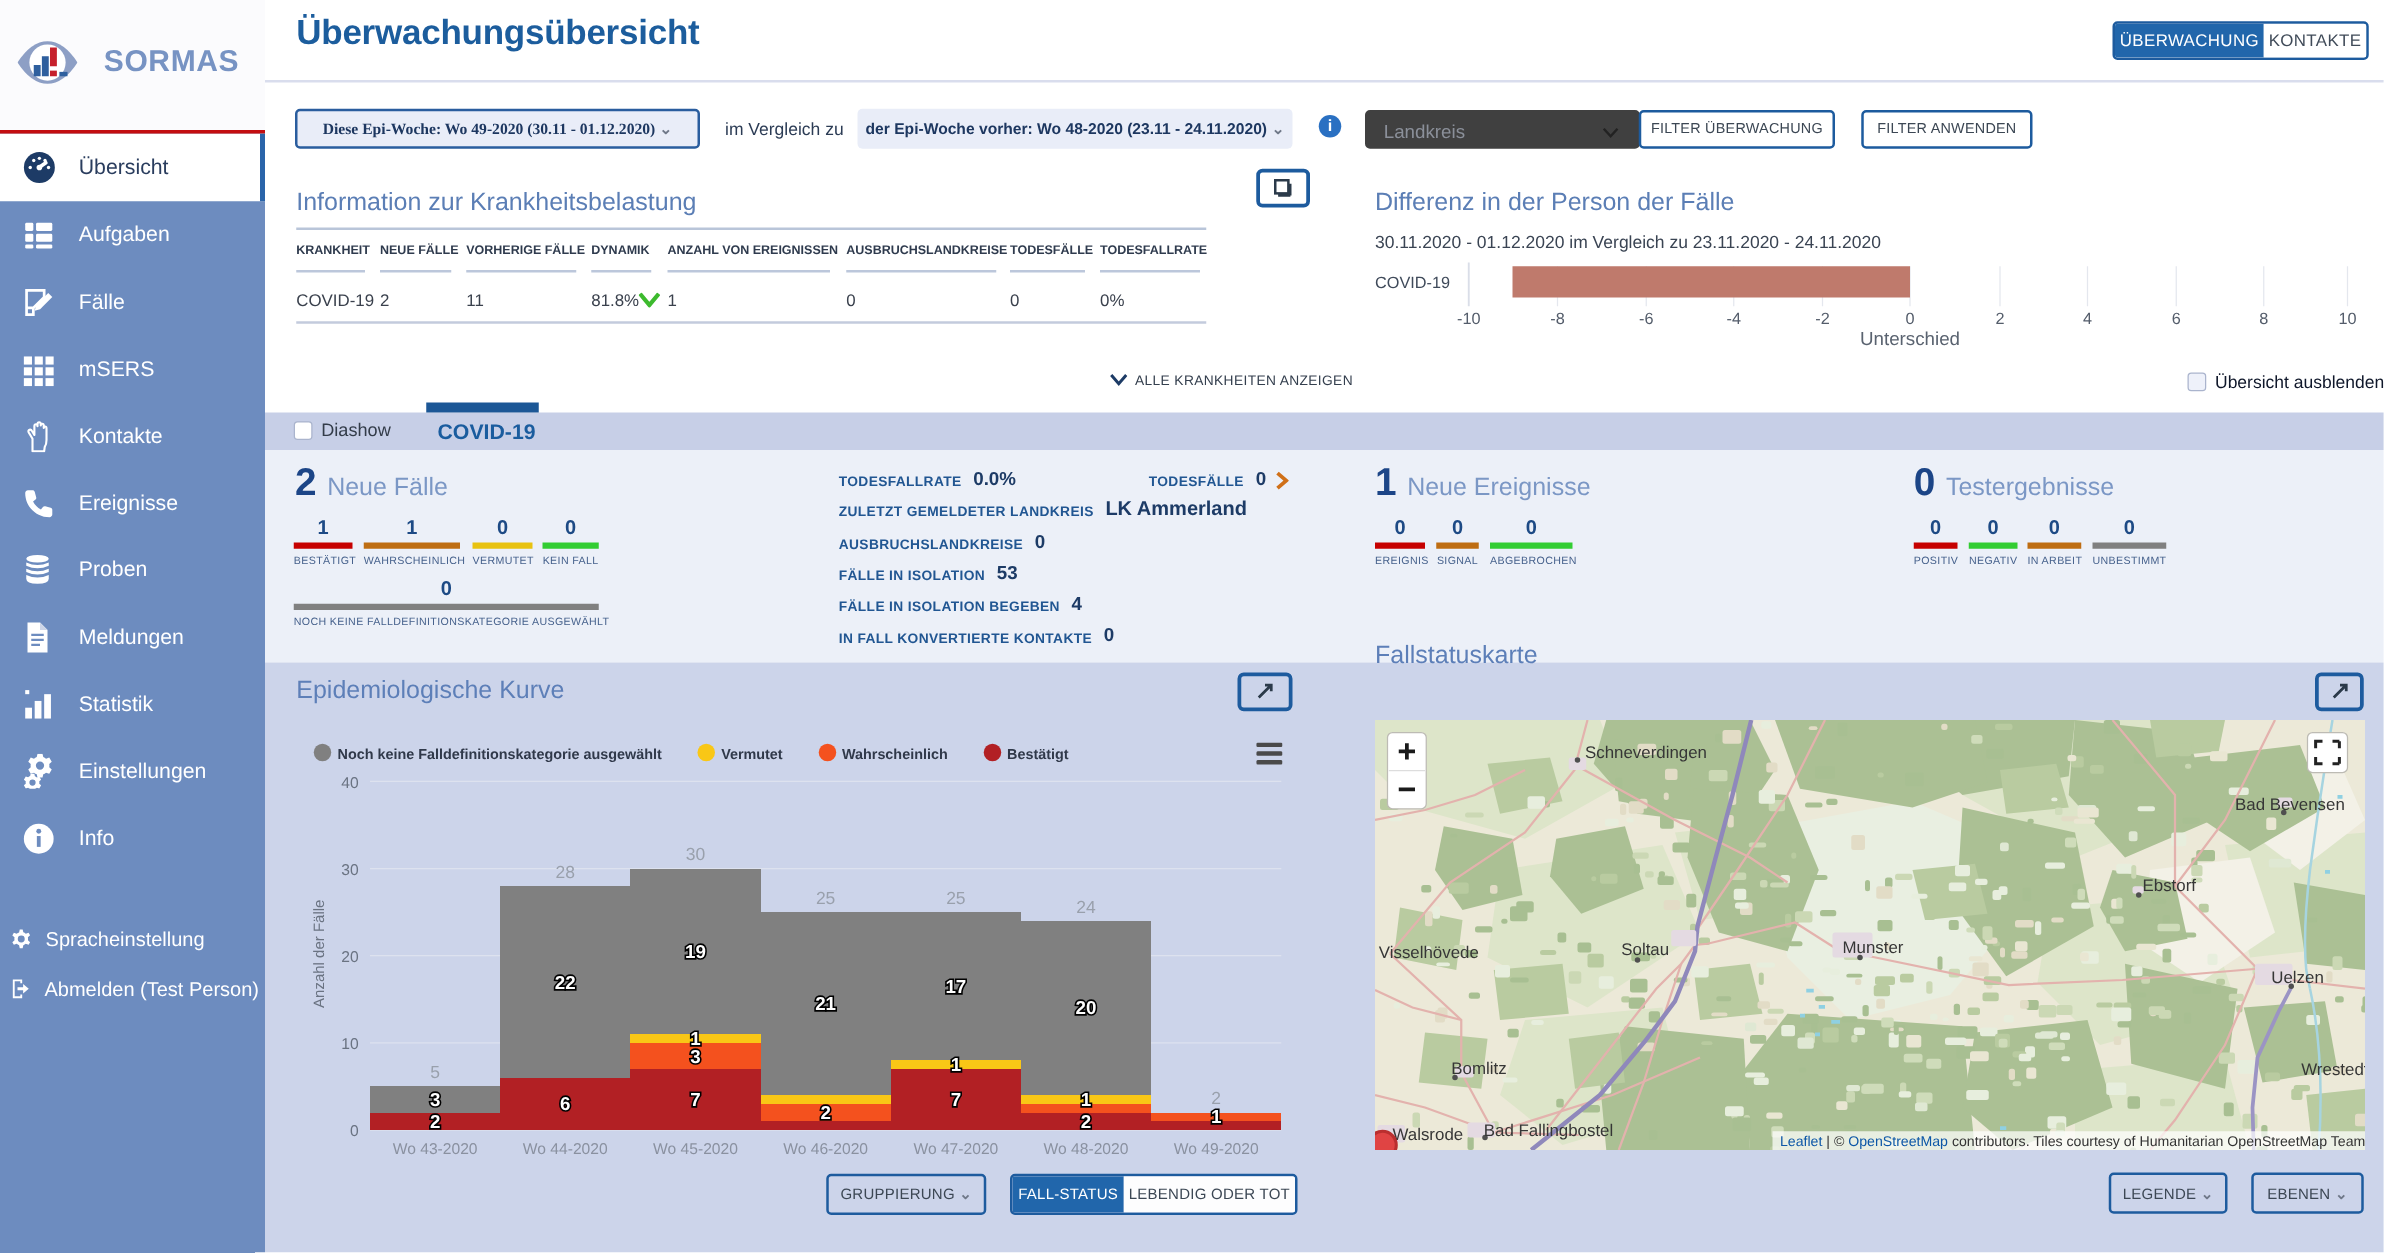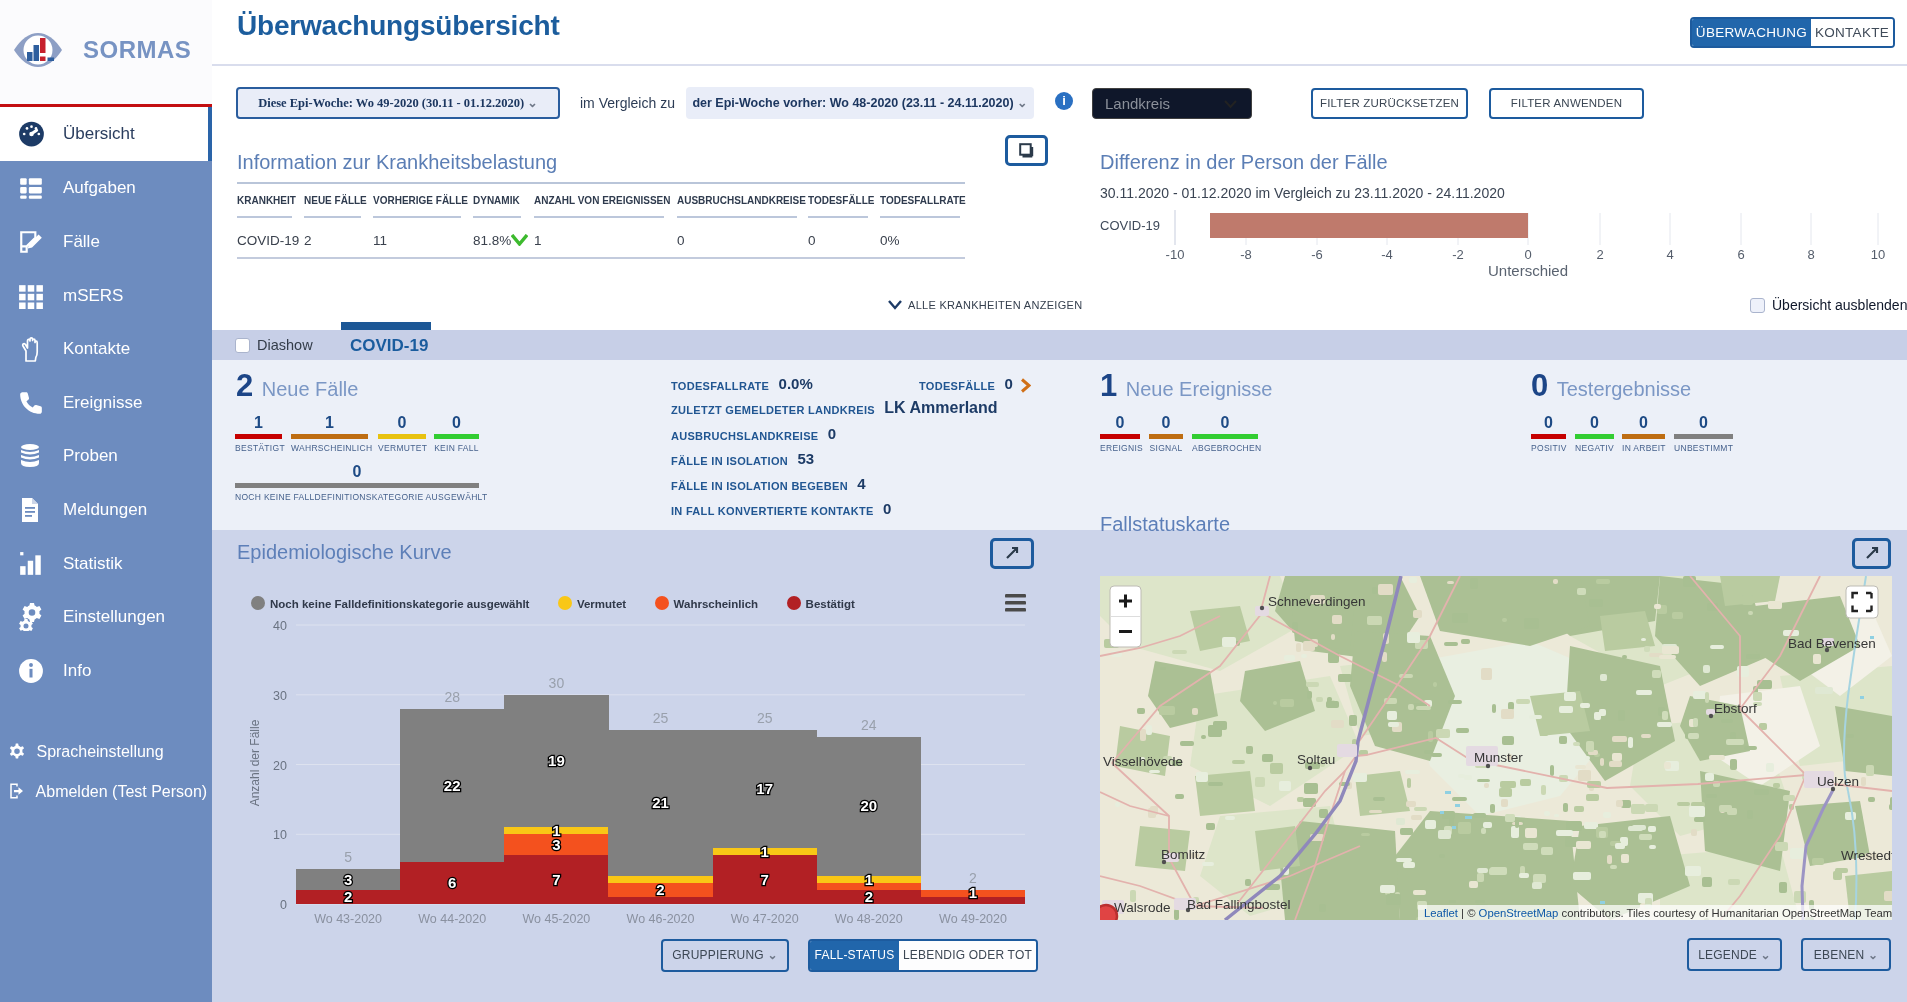--- a/index.html
+++ b/index.html
@@ -27,21 +27,21 @@
 .toggle { position:absolute; top:17px; height:31px; border:2px solid #1d5b9e; border-radius:4px; overflow:hidden; font-size:13.5px; display:flex; white-space:nowrap; letter-spacing:0.3px; }
 .toggle .on { background:#2166ab; color:#fff; display:inline-block; height:100%; width:119px; text-align:center; line-height:27px; }
 .toggle .off { background:#fff; color:#404b59; display:inline-block; height:100%; width:82px; text-align:center; line-height:27px; }
 
 
 .drop1 { position:absolute; left:236px; top:87px; width:324px; height:32px; background:#e9edf8; border:2px solid #2a5d9e; border-radius:4px; color:#1d3760; font-weight:bold; font-size:12.5px; line-height:28px; text-align:center; white-space:nowrap;font-family:Liberation Serif, serif; }
 .vgl { position:absolute; left:580px; top:95px; font-size:14px; font-weight:normal; color:#2c3c55; }
 .drop2 { position:absolute; left:686px; top:87px; width:348px; height:32px; background:#e9edf8; border-radius:4px; color:#1d3760; font-weight:bold; font-size:12.5px; line-height:32px; text-align:center; white-space:nowrap; }
 .chev { color:#6f7888; font-weight:bold; }
 #infoI { position:absolute; left:1055px; top:92px; width:18px; height:18px; border-radius:50%; background:#2a70c2; color:#fff; font-size:13px; font-weight:bold; text-align:center; line-height:18px; }
-#landkreis { position:absolute; left:1092px; top:88px; width:160px; height:31px; background:#0f172a; border:1px solid #404040; border-radius:4px; color:#8b909a; font-size:15px; line-height:29px; padding-left:12px; }
+#landkreis { position:absolute; left:1092px; top:88px; width:220px; height:31px; background:#404040; border:3px solid #404040; border-radius:4px; color:#8b909a; font-size:15px; line-height:29px; padding-left:12px; }
 .fbtn { position:absolute; top:88px; height:31px; background:#fff; border:2px solid #1d5b9e; border-radius:4px; color:#3c4754; font-size:11.5px; line-height:27px; text-align:center; white-space:nowrap; letter-spacing:0.2px; }
 .h2 { position:absolute; font-size:20px; color:#5b7eb5; }
 .tblhead { position:absolute; top:195px; font-size:10px; font-weight:bold; color:#2f3b4e; white-space:nowrap; }
 .tblu { position:absolute; top:216px; height:2px; background:#bcc7db; }
 .tblcell { position:absolute; top:233px; font-size:13.5px; color:#3a414d; }
 #expBtn1 { position:absolute; left:1005px; top:135px; width:43px; height:31px; border:3px solid #1d5b9e; border-radius:5px; background:#fff; }
 #alleK { position:absolute; left:888px; top:299px; font-size:11px; color:#343f4e; white-space:nowrap; letter-spacing:0.3px; }
 
 
 #diffSub { position:absolute; left:1100px; top:185px; font-size:14px; color:#3a4453; }
@@ -221,22 +221,22 @@
       <span class="off">KONTAKTE</span>
     </div>
 
 <div class="drop1">Diese Epi-Woche: Wo 49-2020 (30.11 - 01.12.2020) <span class="chev">⌄</span></div>
 <div class="vgl">im Vergleich zu</div>
 <div class="drop2">der Epi-Woche vorher: Wo 48-2020 (23.11 - 24.11.2020) <span class="chev">⌄</span></div>
 <div id="infoI">i</div>
 <div id="landkreis">Landkreis <svg width="13" height="9" viewBox="0 0 13 9" style="position:absolute;right:14px;top:11px;">
         <path d="M1 1 L6.5 7 L12 1" fill="none" stroke="#222" stroke-width="2"></path>
       </svg></div>
-<div class="fbtn" style="left:1311px;width:157px;">FILTER ZURÜCKSETZEN</div>
-<div class="fbtn" style="left:1489px;width:155px;">FILTER ANWENDEN</div>
+<div class="fbtn" style="left:1311px;width:157px;">FILTER ÜBERWACHUNG</div>
+<div class="fbtn" style="left:1489px;width:137px;">FILTER ANWENDEN</div>
 
 <div class="h2" style="left:237px;top:151px;">Information zur Krankheitsbelastung</div>
 <div class="abs" style="left:237px;top:182px;width:728px;height:2px;background:#b9c5d9;"></div>
 <div id="expBtn1">
       <svg width="15" height="15" viewBox="0 0 15 15" style="position:absolute;left:11px;top:5px;">
         <rect x="1.2" y="1.2" width="10.5" height="10.5" fill="none" stroke="#2b3a4a" stroke-width="2"></rect>
         <path d="M13 4 v9.3 M3.5 13.2 h9.8" stroke="#2b3a4a" stroke-width="2.4"></path>
       </svg>
     </div>
 

